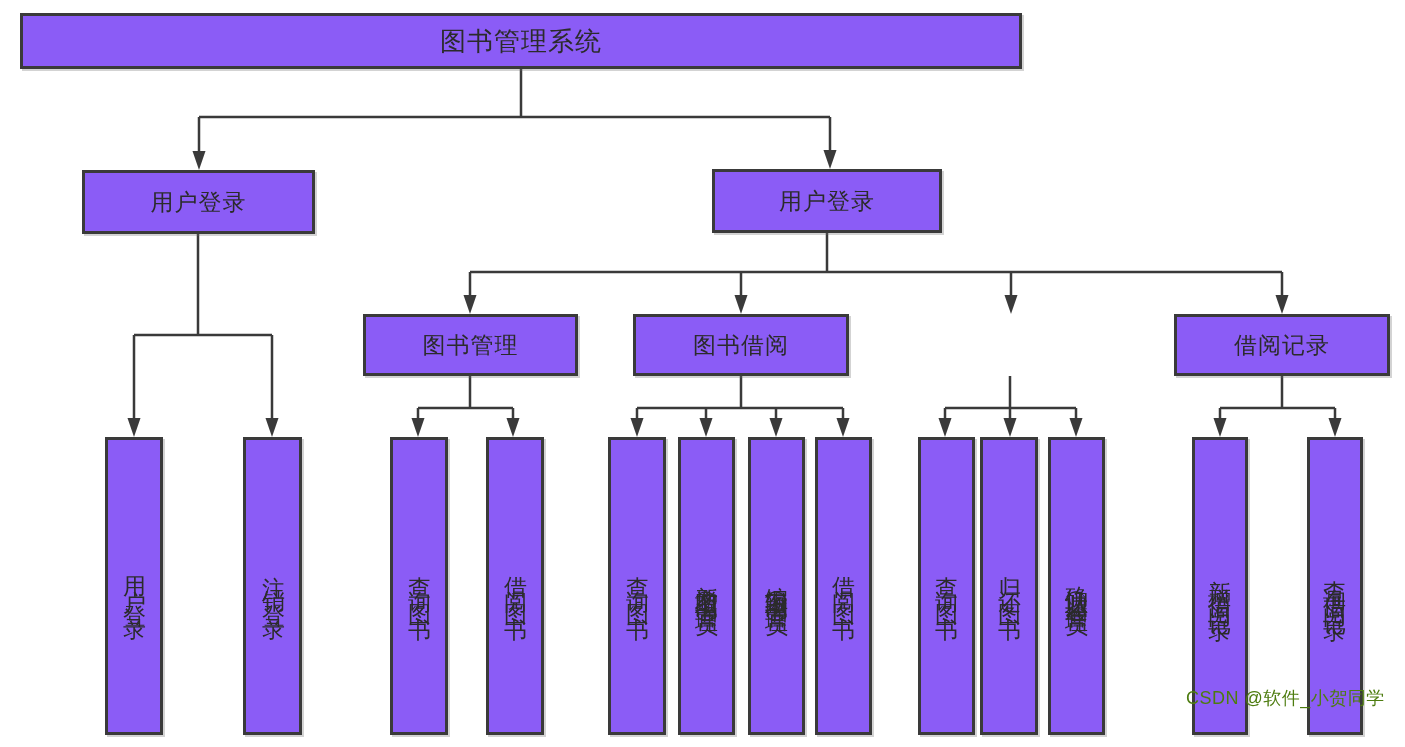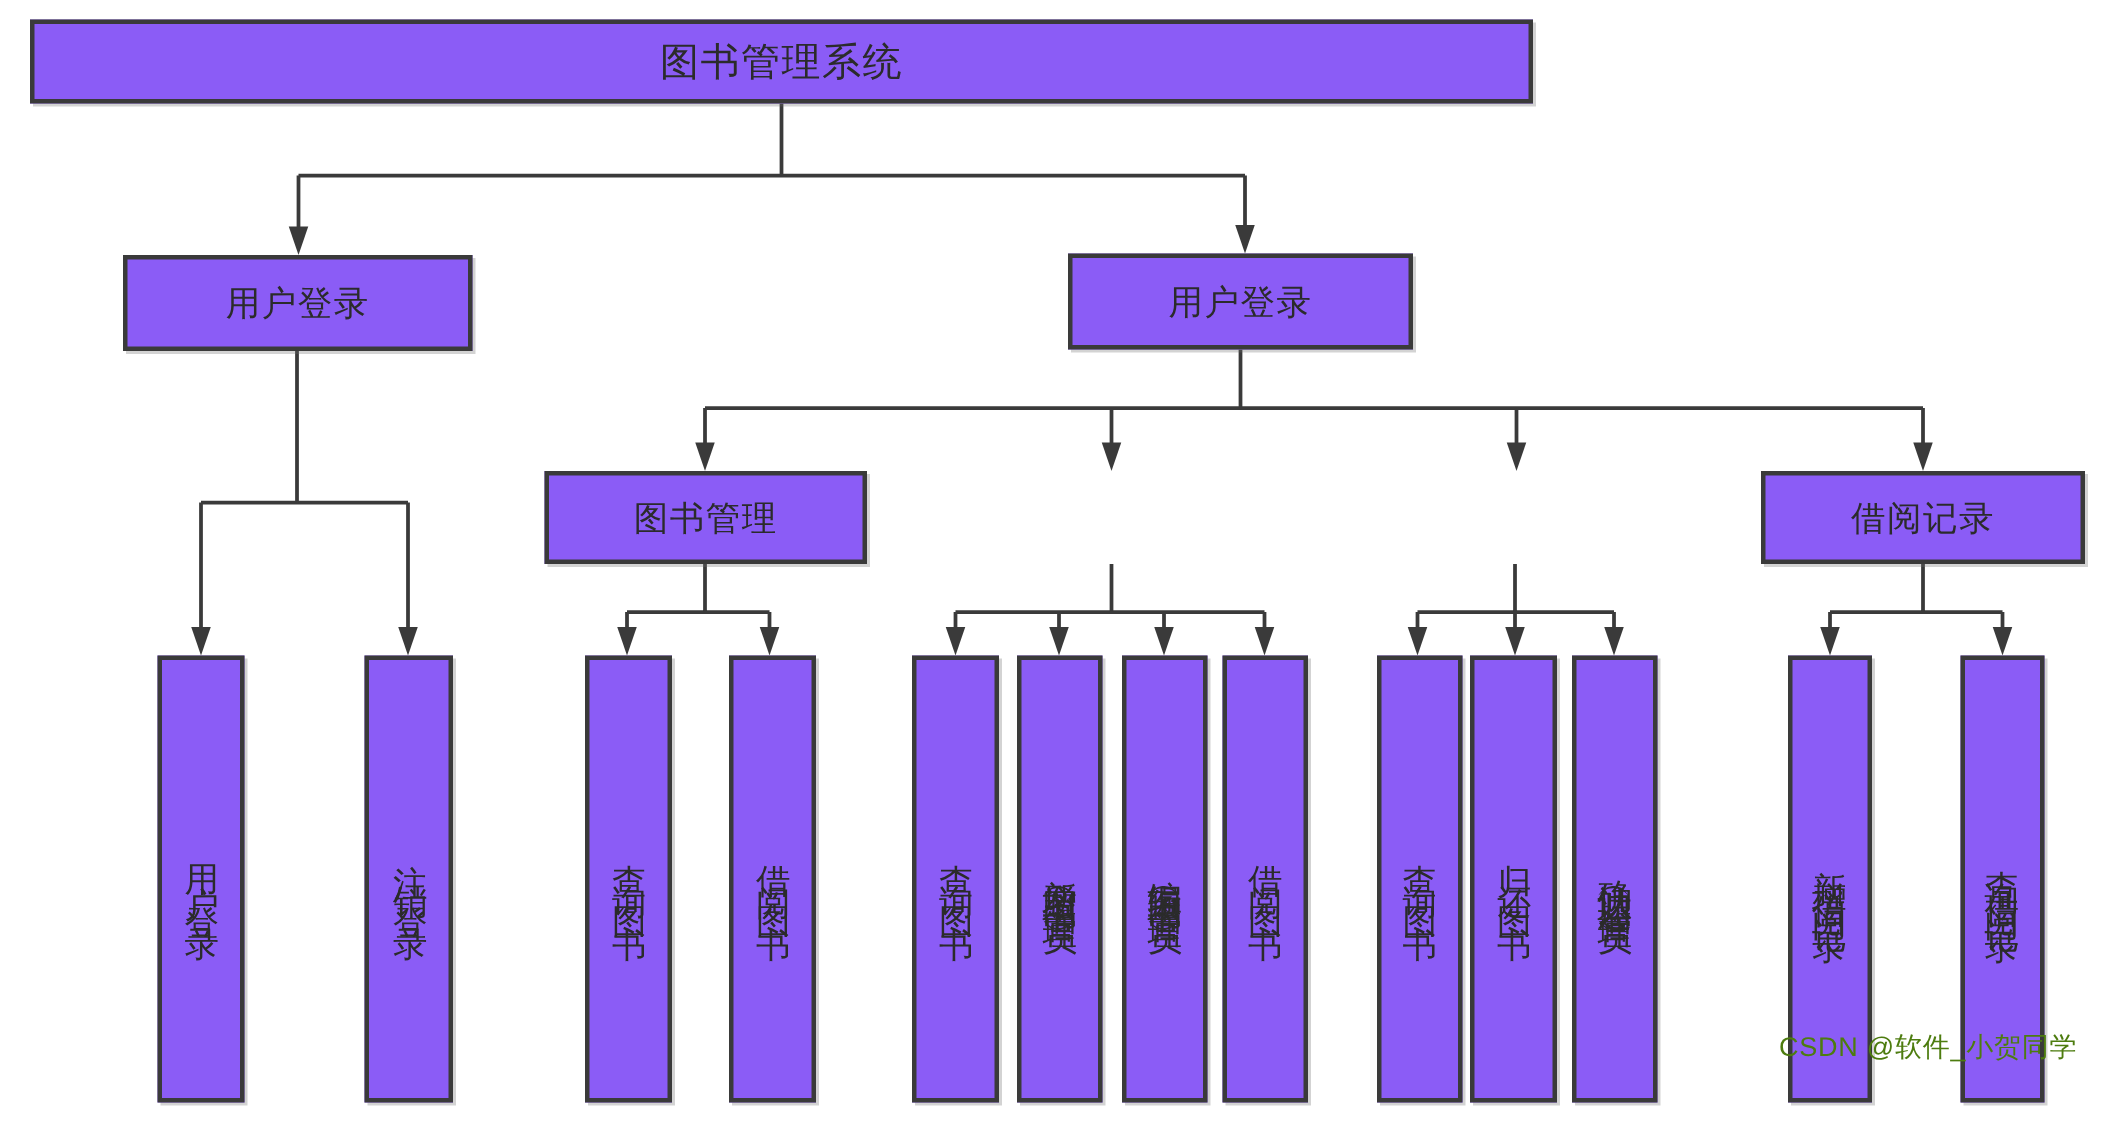--- a/index.html
+++ b/index.html
@@ -91,20 +91,21 @@
       <polygon points="1335,437 1328.5,418 1341.5,418"></polygon>
     </g>
   </svg>
 
   <div class="node hnode title" style="left:20px;top:13px;width:1002px;height:56px">图书管理系统</div>
 
   <div class="node hnode" style="left:82px;top:170px;width:233px;height:64px">用户登录</div>
   <div class="node hnode" style="left:712px;top:169px;width:230px;height:64px">用户登录</div>
 
   <div class="node hnode" style="left:363px;top:314px;width:215px;height:62px">图书管理</div>
+  <div class="node hnode" style="left:633px;top:314px;width:216px;height:62px">图书借阅</div>
   <div class="node hnode" style="left:1174px;top:314px;width:216px;height:62px">借阅记录</div>
 
   <div class="node vnode ls-wide" style="left:105px;top:437px;width:58px;height:298px">用户登录</div>
   <div class="node vnode ls-wide" style="left:243px;top:437px;width:59px;height:298px">注销登录</div>
 
   <div class="node vnode ls-wide" style="left:390px;top:437px;width:58px;height:298px">查询图书</div>
   <div class="node vnode ls-wide" style="left:486px;top:437px;width:58px;height:298px">借阅图书</div>
 
   <div class="node vnode ls-wide" style="left:608px;top:437px;width:58px;height:298px">查询图书</div>
   <div class="node vnode ls-tight" style="left:678px;top:437px;width:57px;height:298px">新增图书（管理员）</div>

